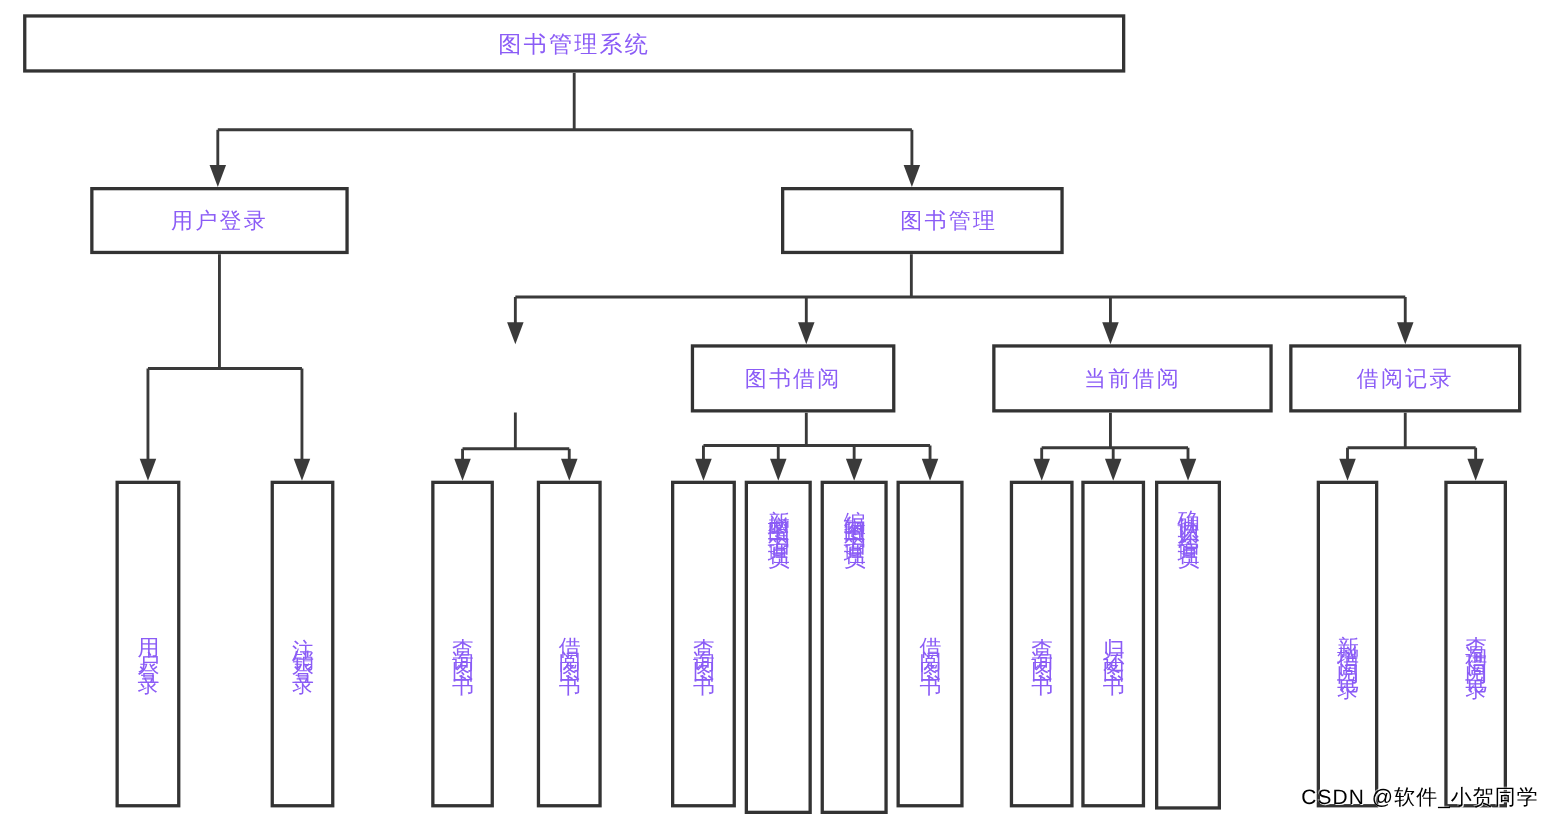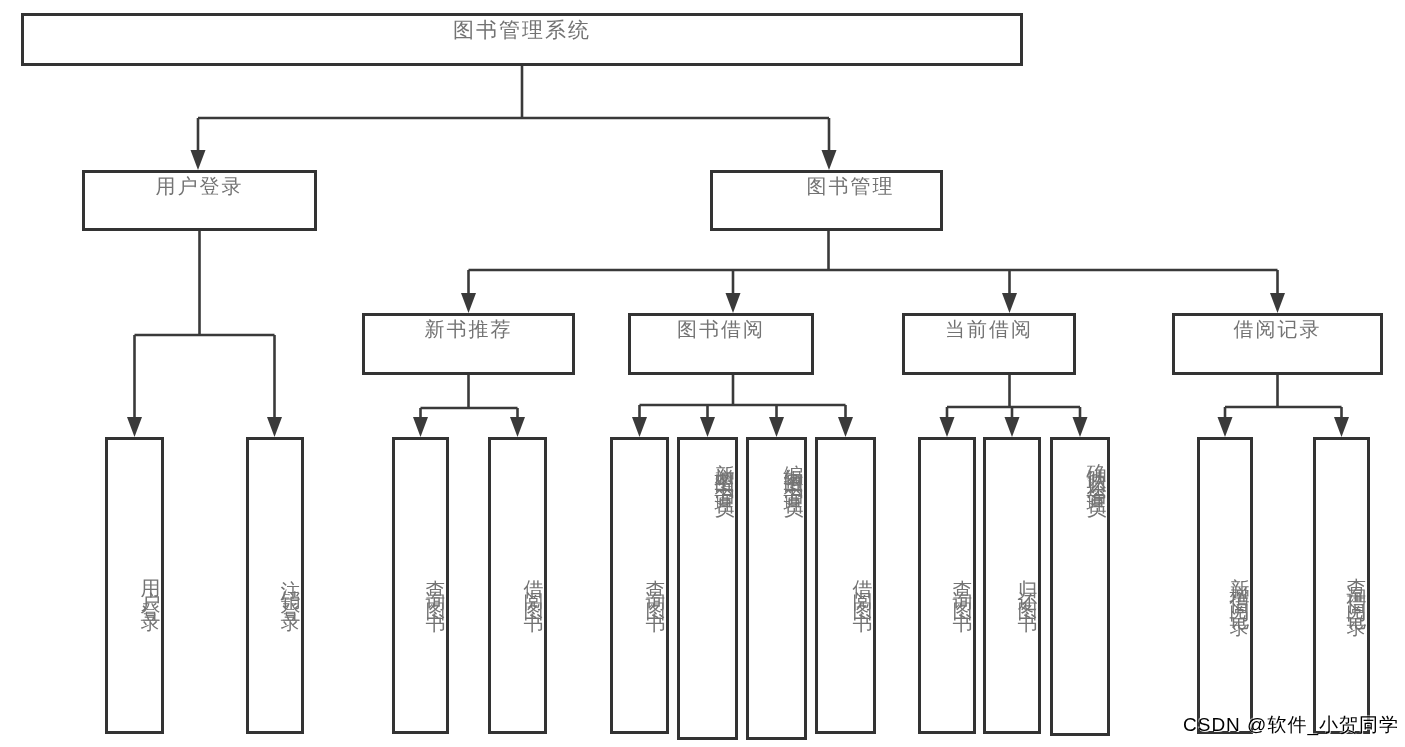--- a/index.html
+++ b/index.html
@@ -18,23 +18,23 @@
     left: 0; top: 0;
     width: 1405px; height: 747px;
     z-index: 1;
   }
 
   .node {
     position: absolute;
     box-sizing: border-box;
     border: 3px solid #333333;
     background: #ffffff;
-    color: #737373;
+    color: #8b5cf6;
     display: flex;
-    align-items: flex-start;
+    align-items: center;
     justify-content: center;
     z-index: 2;
     font-size: 20px;
     letter-spacing: 2px;
   }
 
   .node.root { font-size: 21px; }
 
   .node.vleaf {
     writing-mode: vertical-rl;
@@ -131,31 +131,28 @@
     </g>
   </svg>
 
   <div class="node root" style="left:21px; top:13px; width:1002px; height:53px;">
     <span>图书管理系统</span>
   </div>
 
   <div class="node" style="left:82px; top:170px; width:235px; height:61px;">
     <span>用户登录</span>
   </div>
-  <div class="node" style="left:710px; top:170px; width:233px; height:61px;padding-left:48px;">
+  <div class="node" style="left:710px; top:170px; width:257px; height:61px;padding-left:48px;">
     <span>图书管理</span>
   </div>
 
-  <div class="node" style="left:362px; top:313px; width:213px; height:62px;">
-    <span>新书推荐</span>
-  </div>
   <div class="node" style="left:628px; top:313px; width:186px; height:62px;">
     <span>图书借阅</span>
   </div>
-  <div class="node" style="left:902px; top:313px; width:174px; height:62px;">
+  <div class="node" style="left:902px; top:313px; width:255px; height:62px;">
     <span>当前借阅</span>
   </div>
   <div class="node" style="left:1172px; top:313px; width:211px; height:62px;">
     <span>借阅记录</span>
   </div>
 
   <div class="node vleaf" style="left:105px; top:437px; width:59px; height:297px;">
     <span>用户登录</span>
   </div>
   <div class="node vleaf" style="left:246px; top:437px; width:58px; height:297px;">

